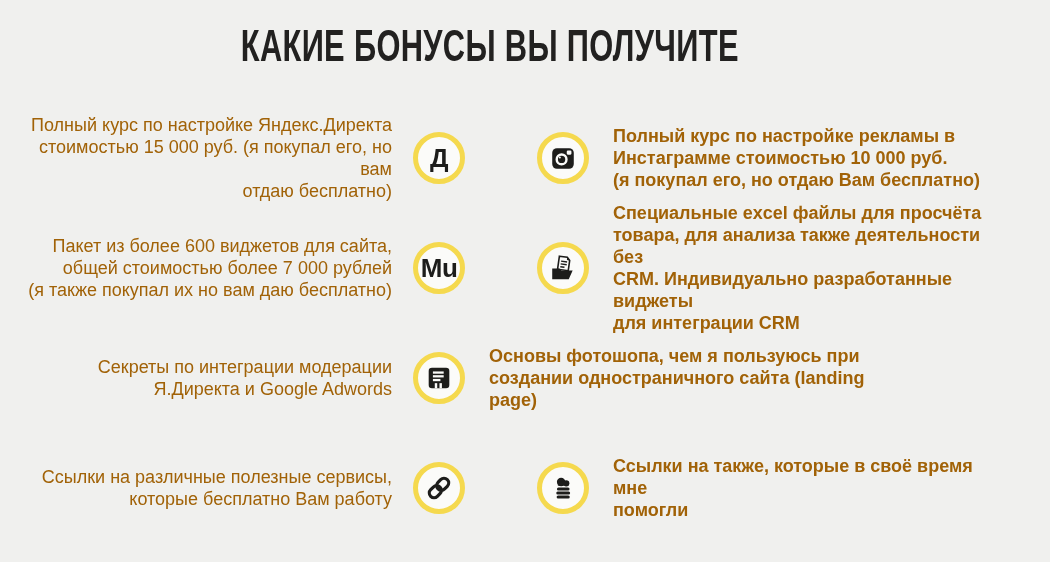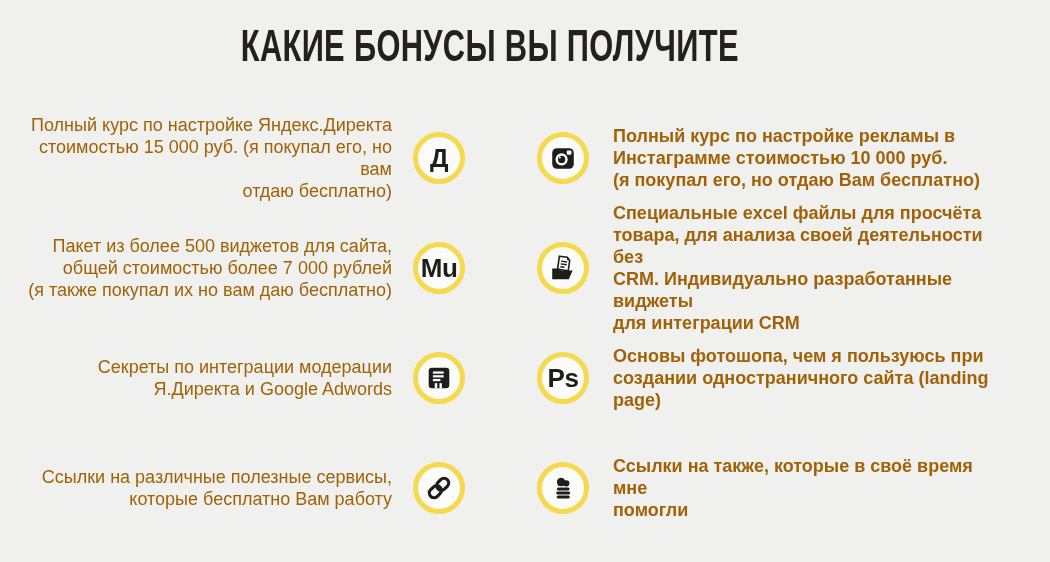--- a/index.html
+++ b/index.html
@@ -95,59 +95,56 @@
         <circle cx="14.5" cy="17.5" r="5.2" fill="none" stroke="#fbfbf9" stroke-width="2.6"></circle>
         <circle cx="12.6" cy="15.4" r="1.1" fill="#fbfbf9"></circle>
       </svg>
     </div>
     <div class="bonus-text text-right">Полный курс по настройке рекламы в
 Инстаграмме стоимостью 10 000 руб.
 (я покупал его, но отдаю Вам бесплатно)</div>
   </div>
 
   <div class="row">
-    <div class="bonus-text text-left">Пакет из более 500 виджетов для сайта,
+    <div class="bonus-text text-left">Пакет из более 600 виджетов для сайта,
 общей стоимостью более 7 000 рублей
 (я также покупал их но вам даю бесплатно)</div>
     <div class="circle circle-l">
       <span class="glyph g-mid">Mu</span>
     </div>
     <div class="circle circle-r">
       <svg class="icon-svg" width="30" height="30" viewBox="0 0 32 32">
         <g transform="rotate(8 16 12)">
           <path d="M11 4 h8.5 l3 3 v11 h-11.5 z" fill="#fbfbf9" stroke="#1d1d1b" stroke-width="1.7"></path>
           <path d="M19.5 4 v3 h3 z" fill="#1d1d1b"></path>
           <line x1="13.5" y1="9" x2="20" y2="9" stroke="#1d1d1b" stroke-width="1.5"></line>
           <line x1="13.5" y1="12" x2="20" y2="12" stroke="#1d1d1b" stroke-width="1.5"></line>
           <line x1="13.5" y1="15" x2="18" y2="15" stroke="#1d1d1b" stroke-width="1.5"></line>
         </g>
         <path d="M4.5 16.5 h7.6 l2.2 2.2 h12 l-4.2 9.3 h-17.6 z" fill="#1d1d1b"></path>
       </svg>
     </div>
     <div class="bonus-text text-right">Специальные excel файлы для просчёта
-товара, для анализа своей деятельности без
+товара, для анализа также деятельности без
 CRM.  Индивидуально разработанные виджеты
 для интеграции CRM</div>
   </div>
 
   <div class="row">
     <div class="bonus-text text-left">Секреты по интеграции модерации
 Я.Директа и Google Adwords</div>
     <div class="circle circle-l">
       <svg class="icon-svg" width="30" height="30" viewBox="0 0 32 32">
         <rect x="5" y="5" width="22" height="22" rx="3.5" fill="#1d1d1b"></rect>
         <rect x="9.5" y="9" width="11.5" height="2.4" fill="#fbfbf9"></rect>
         <rect x="9.5" y="13" width="11.5" height="2.4" fill="#fbfbf9"></rect>
         <rect x="9.5" y="17" width="8" height="2.4" fill="#fbfbf9"></rect>
         <rect x="11.5" y="21.5" width="2.6" height="5.5" fill="#fbfbf9"></rect>
         <rect x="16.5" y="21.5" width="2.6" height="5.5" fill="#fbfbf9"></rect>
       </svg>
-    </div>
-    <div class="circle circle-r">
-      <span class="glyph g-big">Ps</span>
     </div>
     <div class="bonus-text text-right">Основы фотошопа, чем я пользуюсь при
 создании одностраничного сайта (landing
 page)</div>
   </div>
 
   <div class="row">
     <div class="bonus-text text-left">Ссылки на различные полезные сервисы,
 которые бесплатно Вам работу</div>
     <div class="circle circle-l">

